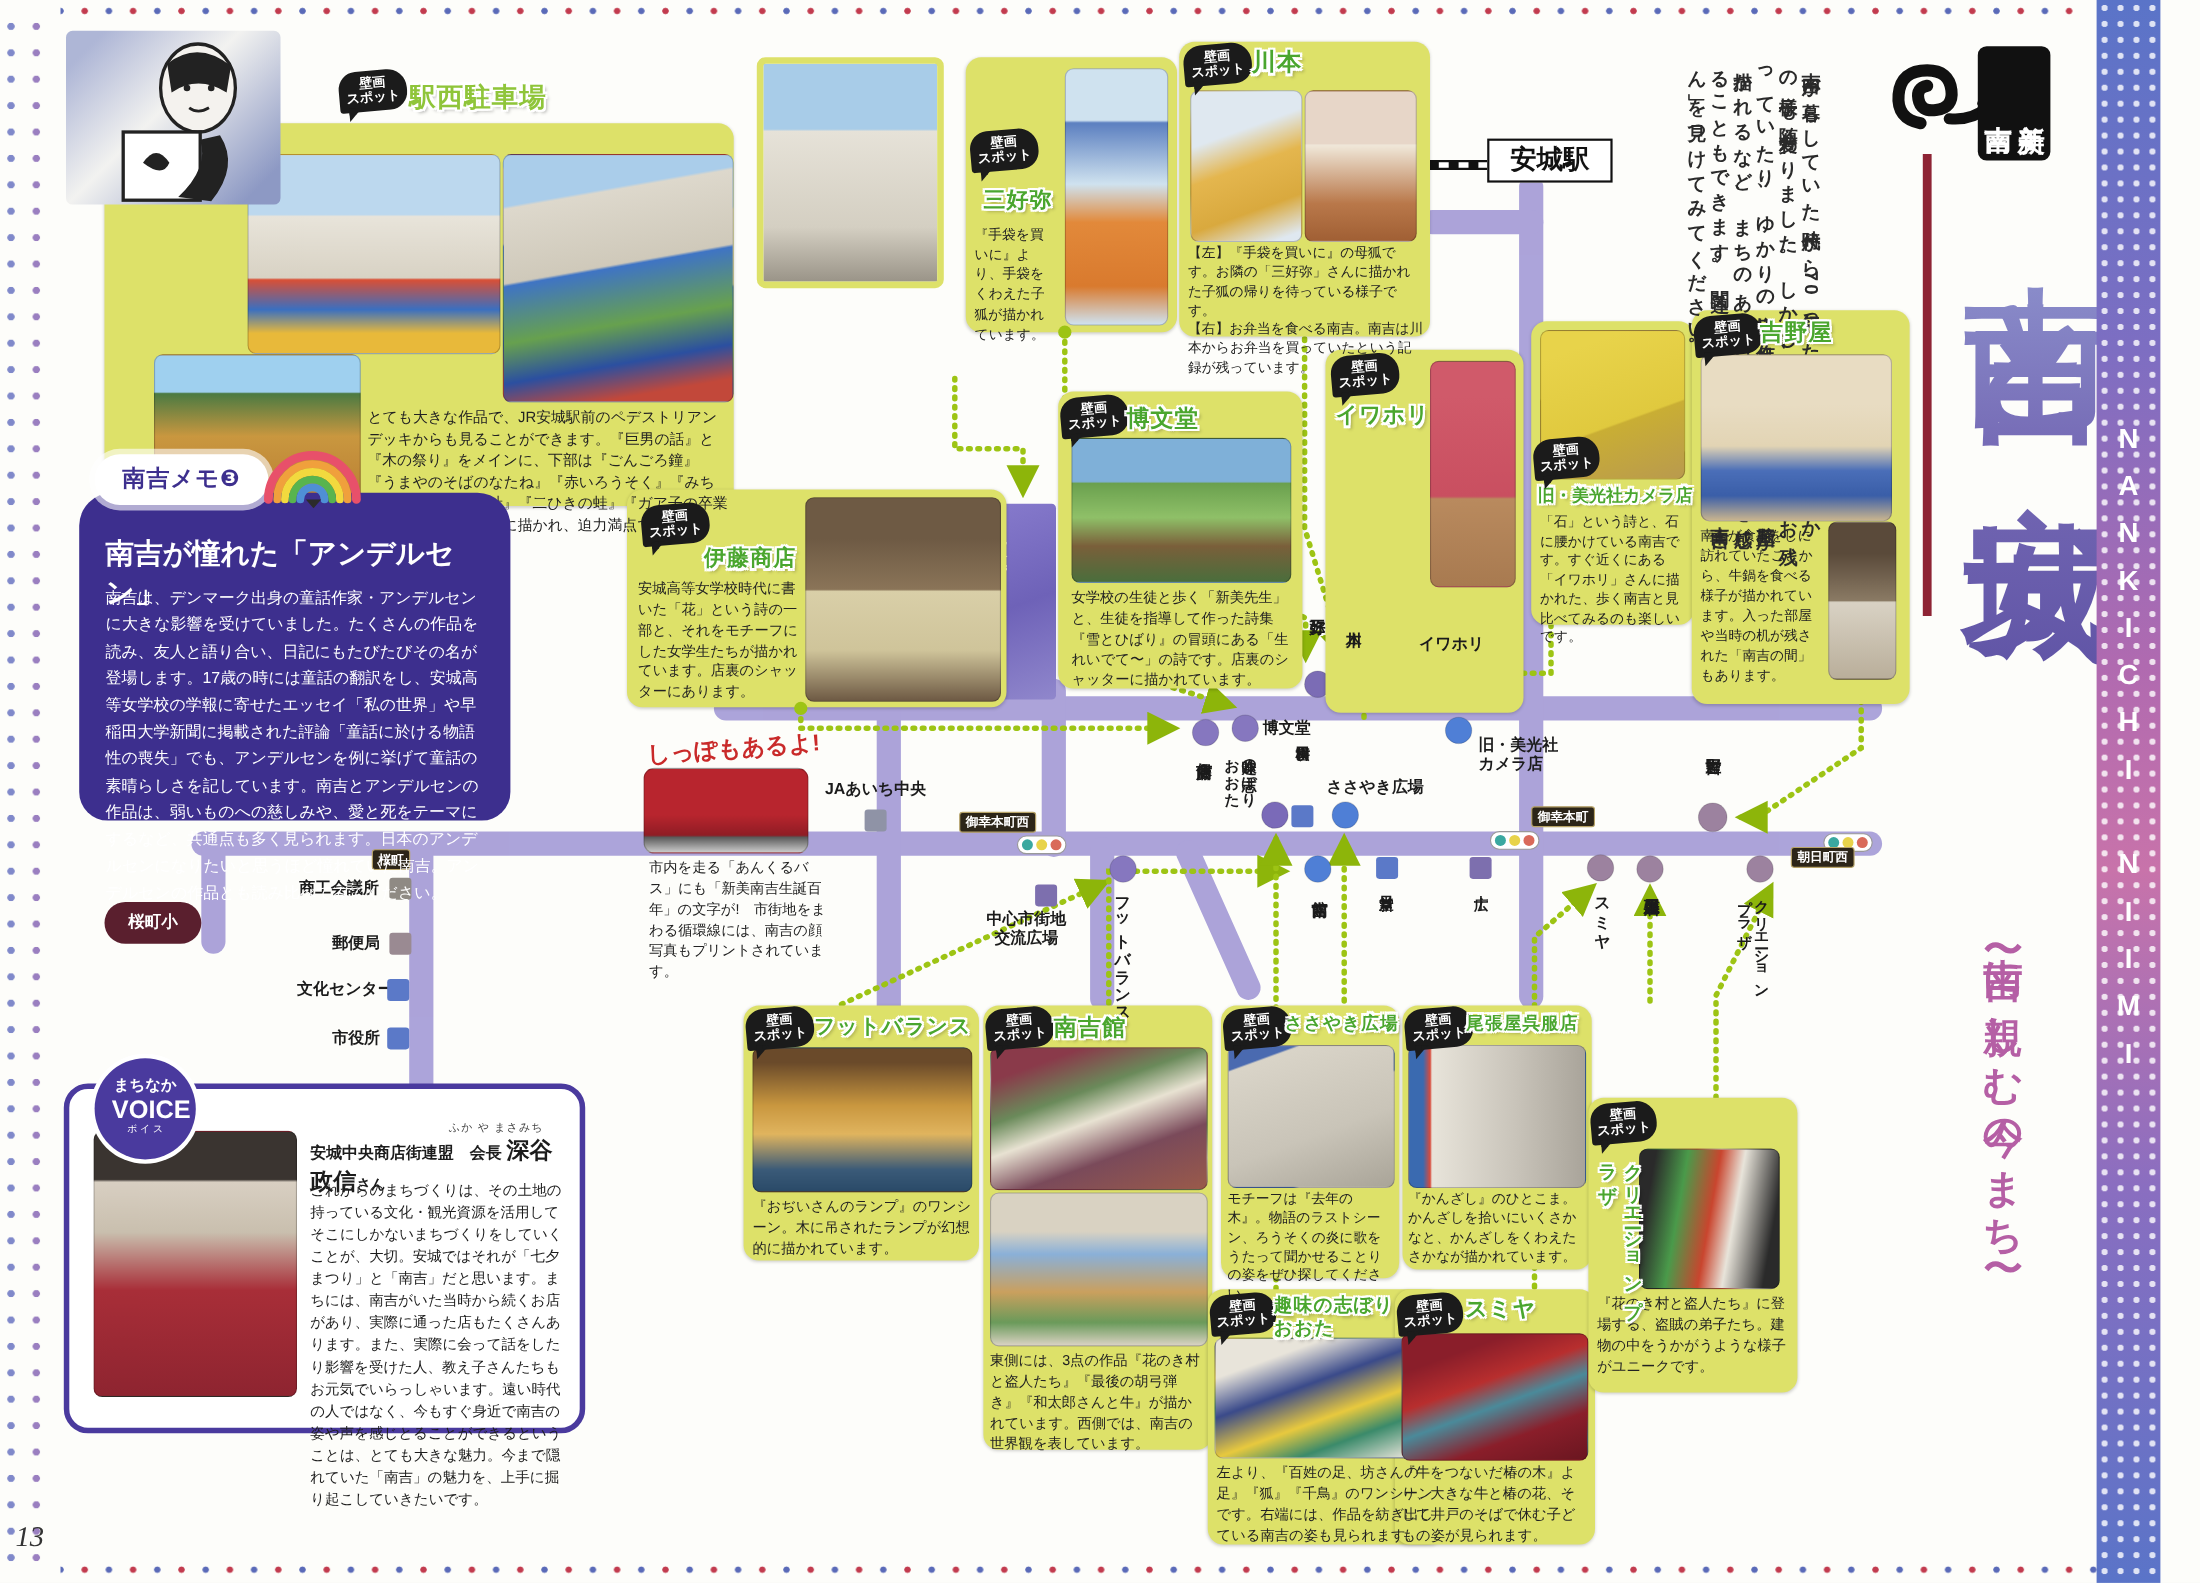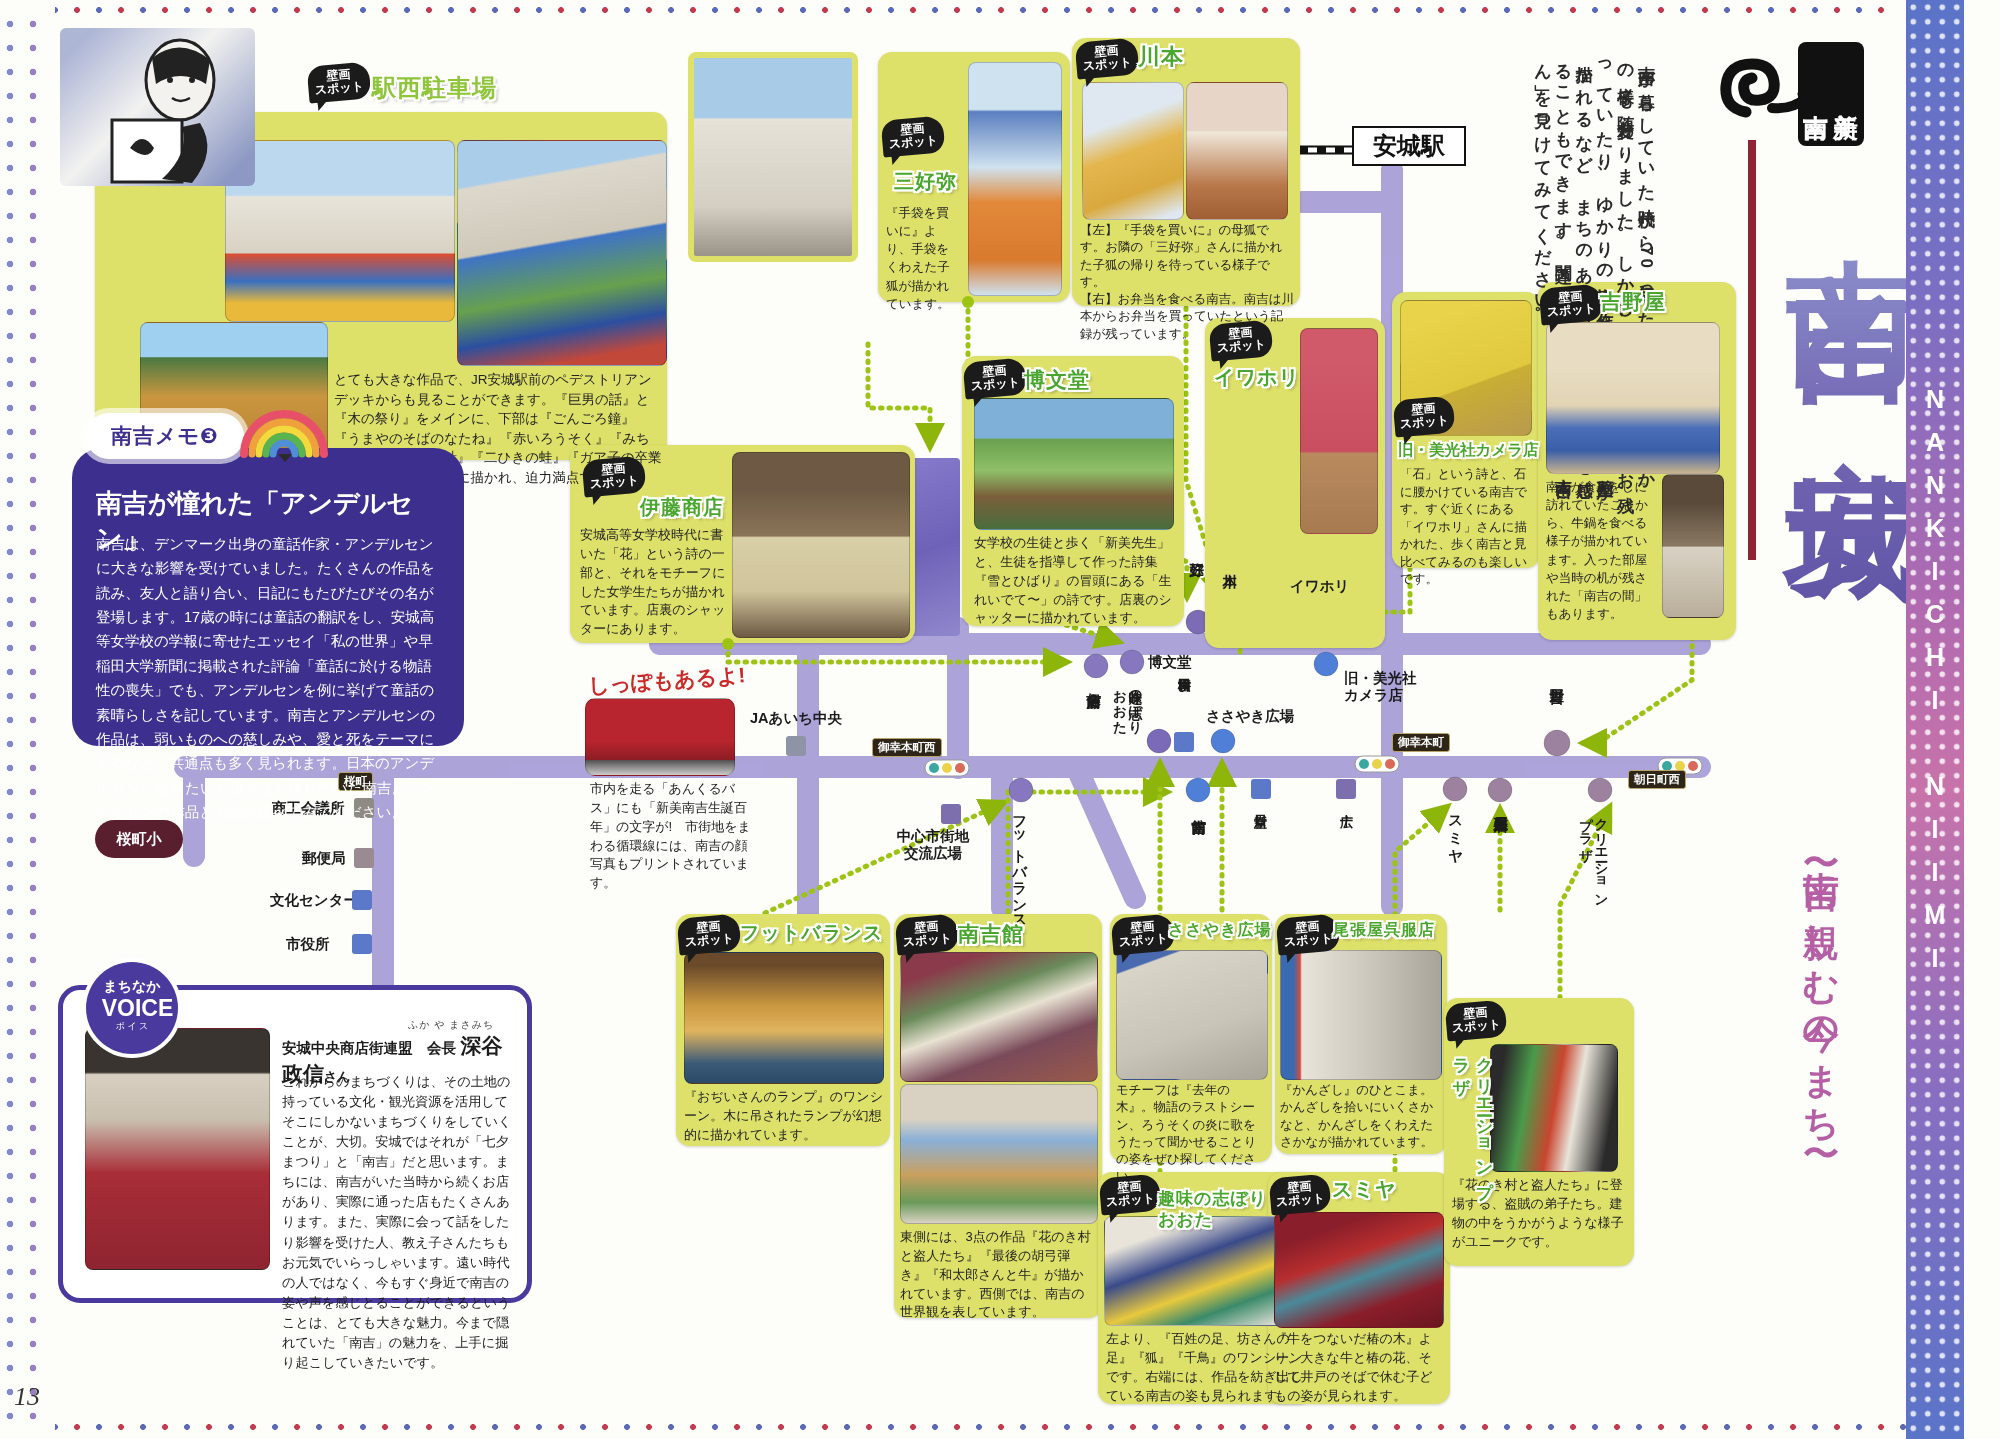--- a/index.html
+++ b/index.html
@@ -139,21 +139,21 @@
   <div class="abs" style="left:95px;top:820px;width:88px;height:38px;background:#5a1f2e;border-radius:19px;color:#fff;text-align:center;line-height:38px;font-size:15px;font-weight:bold;z-index:3;">
     <span>桜町小</span>
   </div>
 
   <div class="maplabel" style="left:272px;top:800px;">商工会議所</div>
   <div class="sq" style="left:354px;top:798px;background:#8f8a84;"></div>
   <div class="maplabel" style="left:302px;top:850px;">郵便局</div>
   <div class="sq" style="left:354px;top:848px;background:#9a8a92;"></div>
   <div class="maplabel" style="left:270px;top:892px;">文化センター</div>
   <div class="sq" style="left:352px;top:890px;background:#5b79c8;"></div>
-  <div class="maplabel" style="left:286px;top:936px;">市役所</div>
+  <div class="maplabel" style="left:302px;top:936px;">市役所</div>
   <div class="sq" style="left:352px;top:934px;background:#5b79c8;"></div>
 
   <div class="maplabel" style="left:750px;top:710px;">JAあいち中央</div>
   <div class="sq" style="left:786px;top:736px;background:#8f93a6;"></div>
   <div class="sq" style="left:941px;top:804px;background:#7d6fae;"></div>
   <div class="maplabel" style="left:890px;top:828px;text-align:center;width:86px;">中心市街地
 交流広場</div>
   <div class="sq" style="left:1174px;top:732px;background:#5b79c8;"></div>
   <div class="maplabel vtext" style="left:1176px;top:668px;height:62px;font-size:13px;">横田歯科</div>
   <div class="sq" style="left:1251px;top:779px;background:#5b79c8;"></div>
@@ -327,21 +327,21 @@
   </div>
   <div class="gtitle" style="left:1333px;top:920px;font-size:16px;">尾張屋呉服店</div>
   <div class="photo" style="left:1280px;top:950px;width:160px;height:128px;z-index:3;background:linear-gradient(90deg,#3a6ab0 8%,#d94a3a 12%,#e8e4da 13%,#c9c4ba 60%,#a9a49a 100%);"></div>
   <div class="cap" style="left:1280px;top:1082px;width:160px;height:62px;z-index:3;font-size:12.5px;line-height:1.38;">『かんざし』のひとこま。かんざしを拾いにいくさかなと、かんざしをくわえたさかなが描かれています。</div>
 
   <div class="card" style="left:1098px;top:1172px;width:214px;height:232px;z-index:2;"></div>
   <div class="bubble" style="left:1100px;top:1176px;width:54px;">
     <span>壁画</span><br>
     <span>スポット</span>
   </div>
-  <div class="gtitle" style="left:1158px;top:1176px;font-size:17px;white-space:pre-line;line-height:1.25;margin-top:12px;">趣味の志ぼり
+  <div class="gtitle" style="left:1158px;top:1176px;font-size:17px;white-space:pre-line;line-height:1.25;">趣味の志ぼり
 おおた</div>
   <div class="photo" style="left:1104px;top:1216px;width:200px;height:108px;z-index:3;background:linear-gradient(160deg,#e8e4da 20%,#3a4a8a 40%,#e8c93e 60%,#3a8a6a 75%,#e8e4da 95%);"></div>
   <div class="cap" style="left:1106px;top:1330px;width:200px;height:70px;z-index:3;">左より、『百姓の足、坊さんの足』『狐』『千鳥』のワンシーンです。右端には、作品を紡ぎ出している南吉の姿も見られます。</div>
 
   <div class="card" style="left:1268px;top:1172px;width:182px;height:232px;z-index:2;"></div>
   <div class="bubble" style="left:1270px;top:1176px;width:54px;">
     <span>壁画</span><br>
     <span>スポット</span>
   </div>
   <div class="gtitle" style="left:1332px;top:1176px;font-size:20px;">スミヤ</div>

